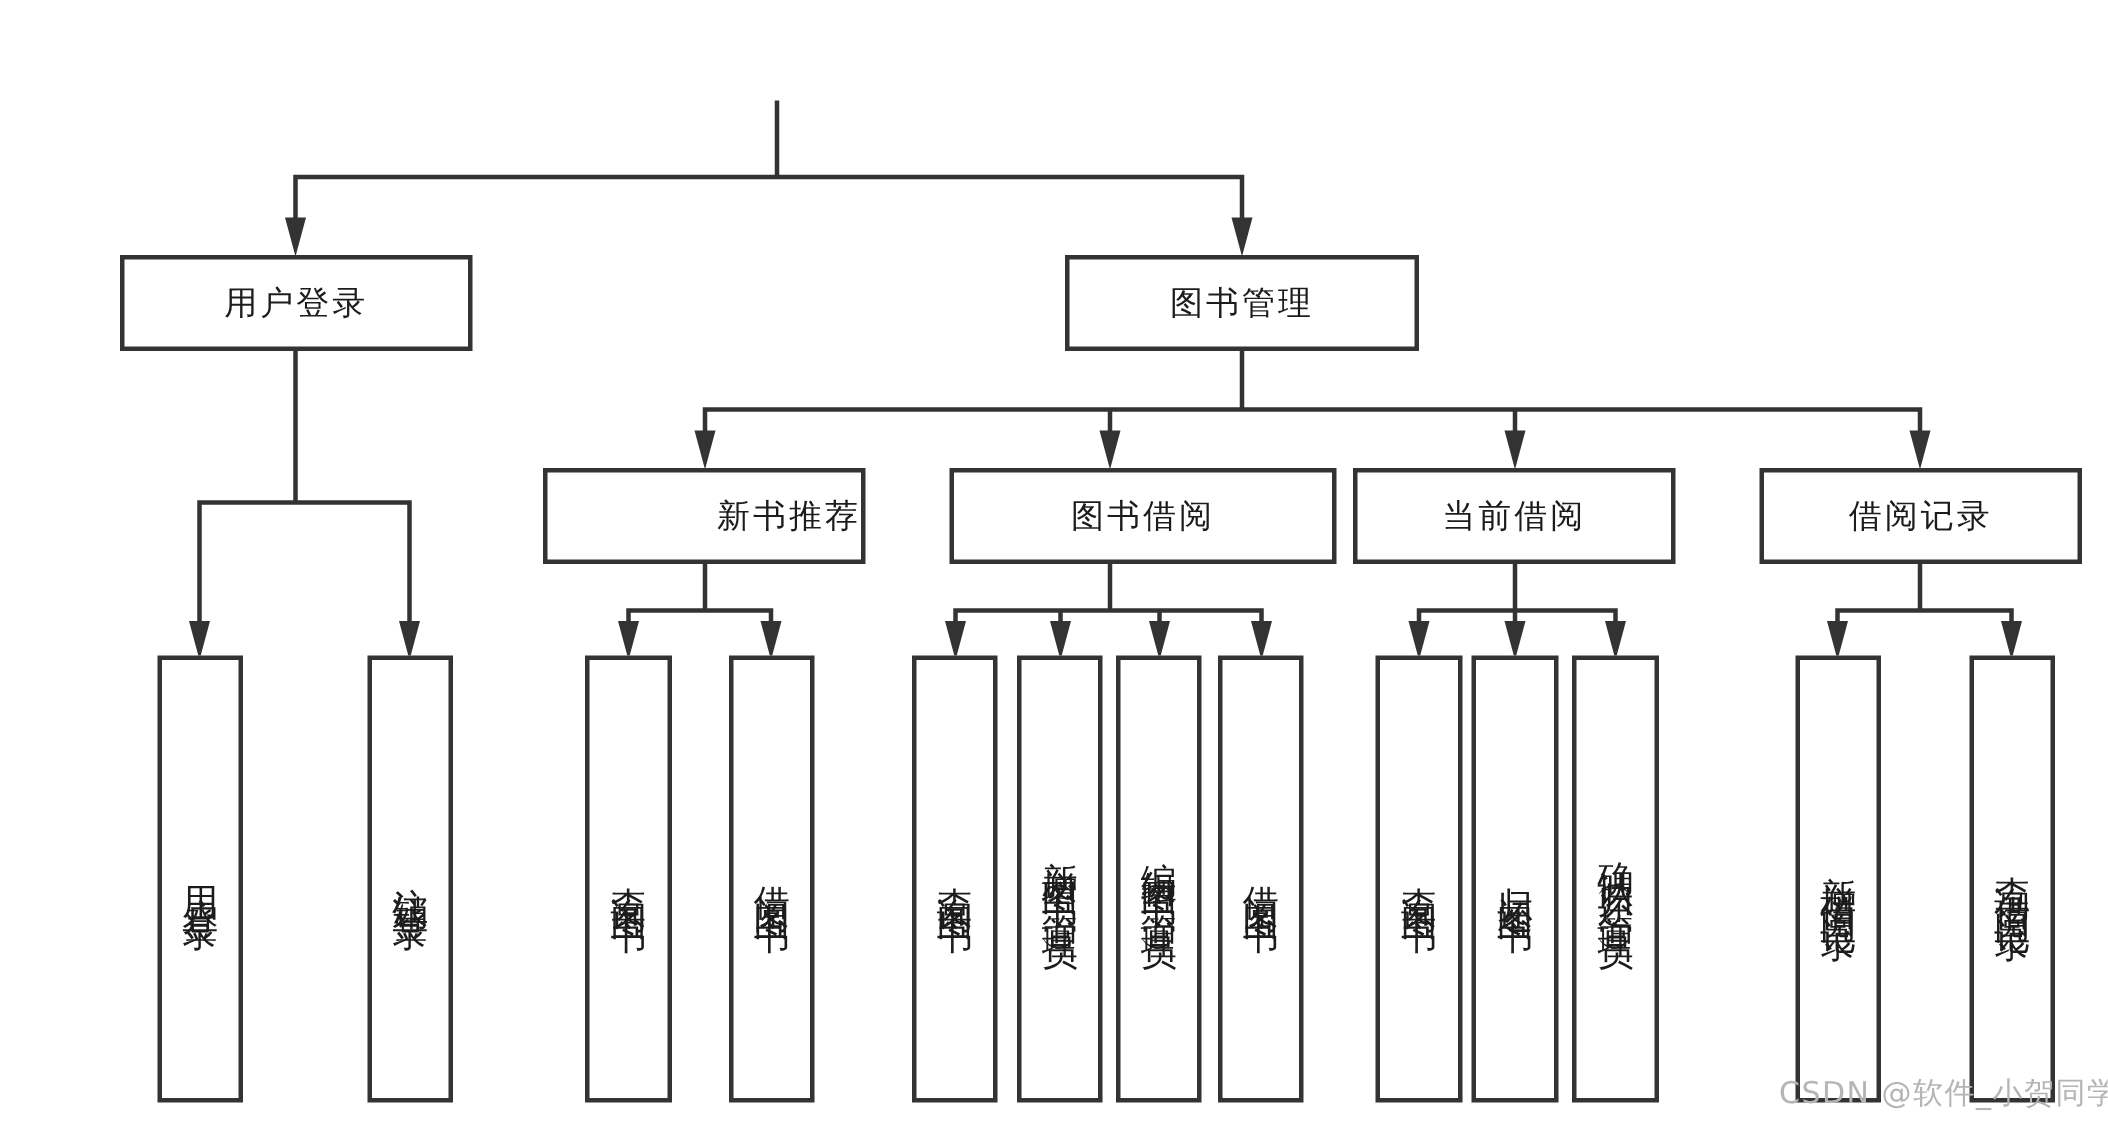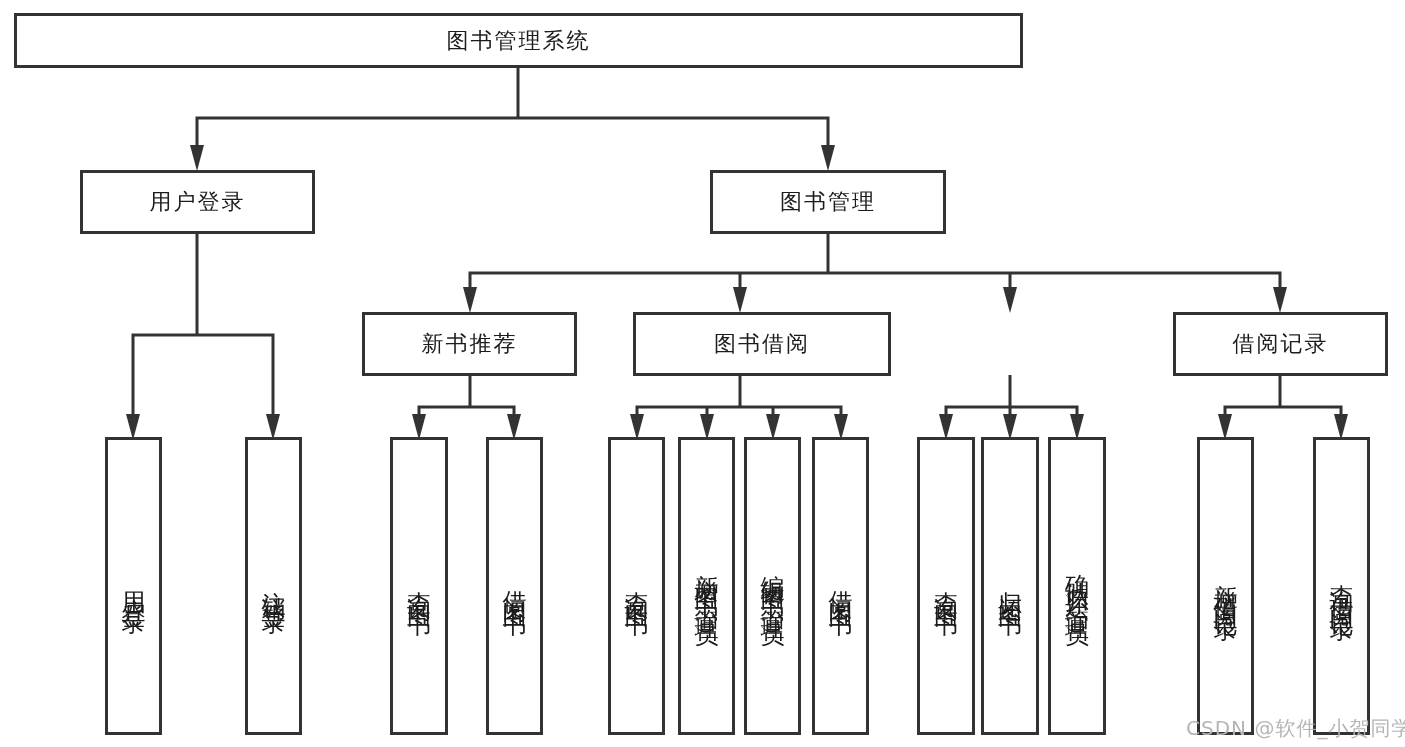--- a/index.html
+++ b/index.html
@@ -76,36 +76,36 @@
     <polygon points="939,414 953,414 946,440"></polygon>
     <polygon points="1003,414 1017,414 1010,440"></polygon>
     <polygon points="1070,414 1084,414 1077,440"></polygon>
 
     <path d="M1280 375 L1280 408"></path>
     <path d="M1225 416 L1225 407 L1341 407 L1341 416"></path>
     <polygon points="1218,414 1232,414 1225,440"></polygon>
     <polygon points="1334,414 1348,414 1341,440"></polygon>
   </svg>
 
-  <div class="node h" style="left:14px;top:13px;width:1009px;height:55px;">
-    <span>图书管理系统</span>
-  </div>
 
   <div class="node h" style="left:80px;top:170px;width:235px;height:64px;">
     <span>用户登录</span>
   </div>
   <div class="node h" style="left:710px;top:170px;width:236px;height:64px;">
     <span>图书管理</span>
   </div>
 
-  <div class="node h" style="left:362px;top:312px;width:215px;height:64px;">
+  <div class="node h" style="left:362px;top:312px;width:215px;height:64px;justify-content:flex-end;">
     <span>新书推荐</span>
   </div>
   <div class="node h" style="left:633px;top:312px;width:258px;height:64px;">
     <span>图书借阅</span>
+  </div>
+  <div class="node h" style="left:902px;top:312px;width:215px;height:64px;">
+    <span>当前借阅</span>
   </div>
   <div class="node h" style="left:1173px;top:312px;width:215px;height:64px;justify-content:center;">
     <span>借阅记录</span>
   </div>
 
   <div class="node v" style="left:105px;top:437px;width:57px;height:298px;">
     <span>用户登录</span>
   </div>
   <div class="node v" style="left:245px;top:437px;width:57px;height:298px;">
     <span>注销登录</span>

